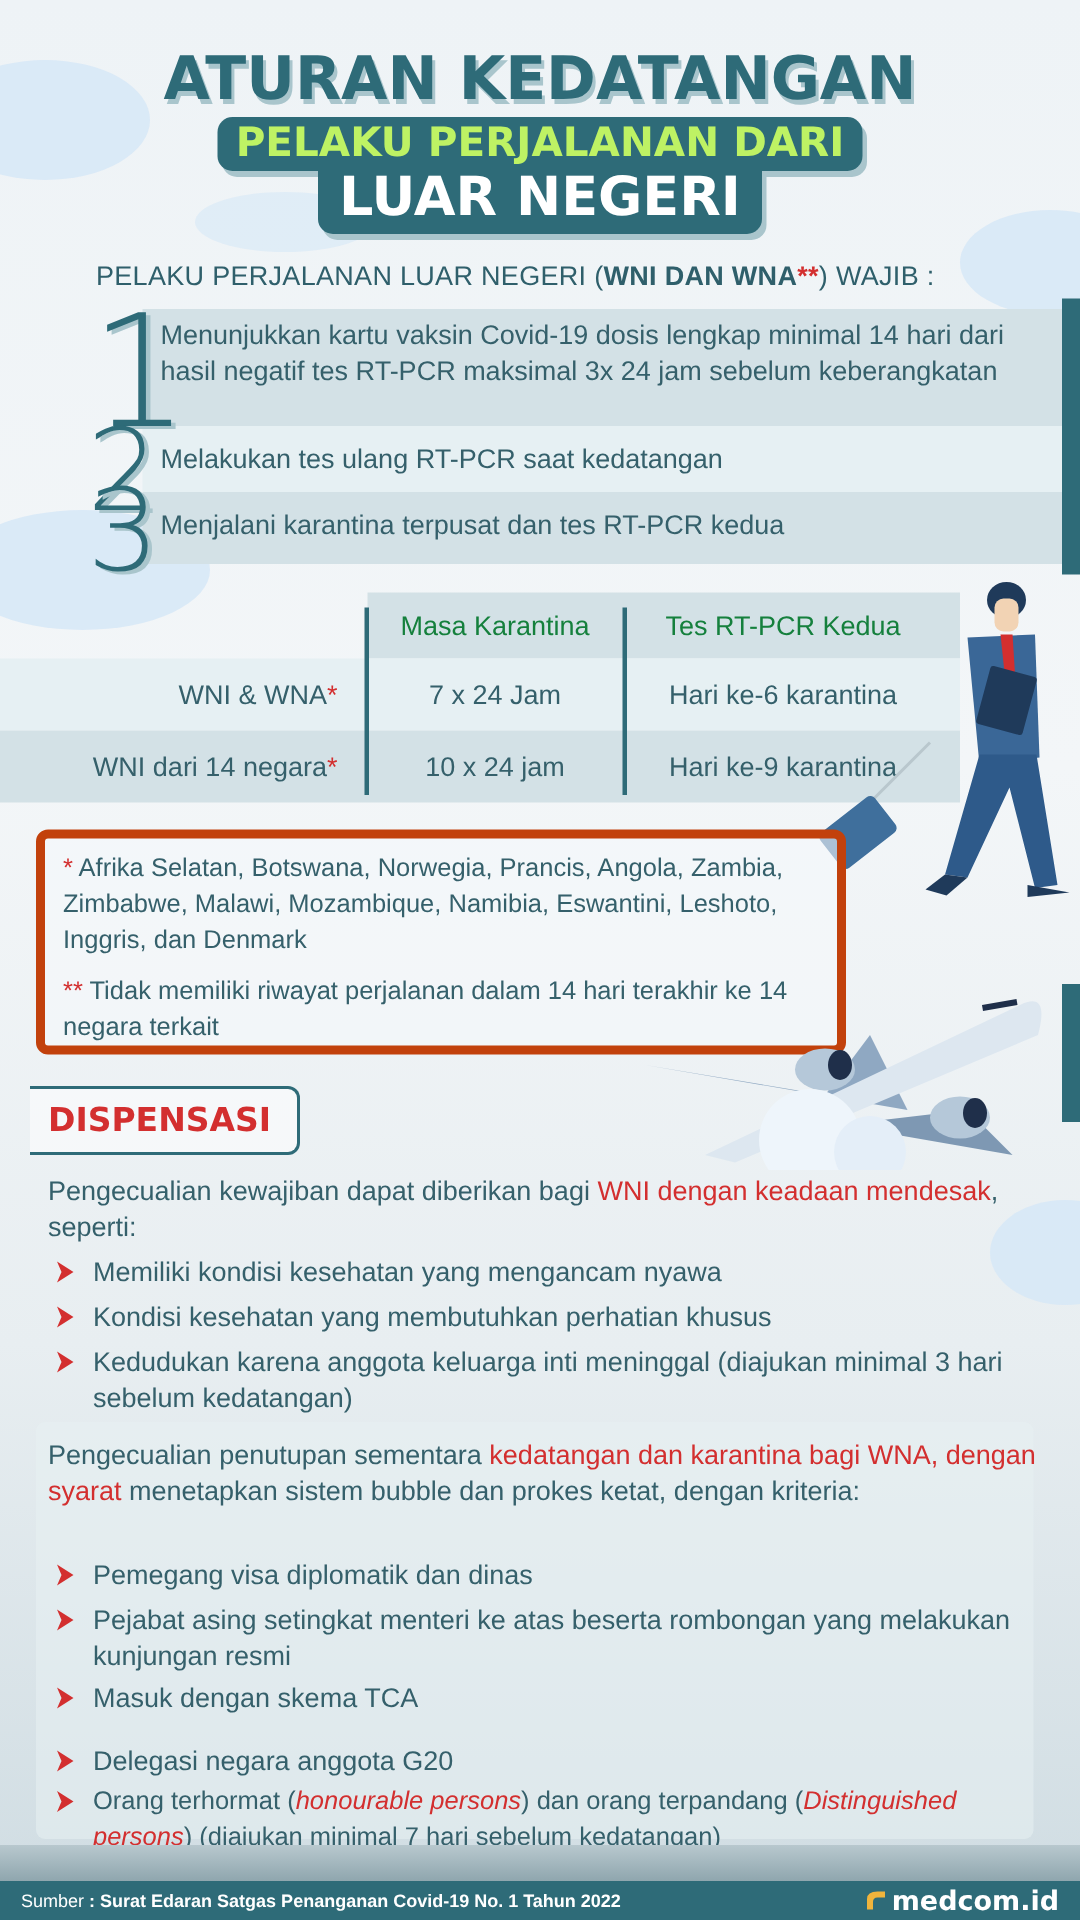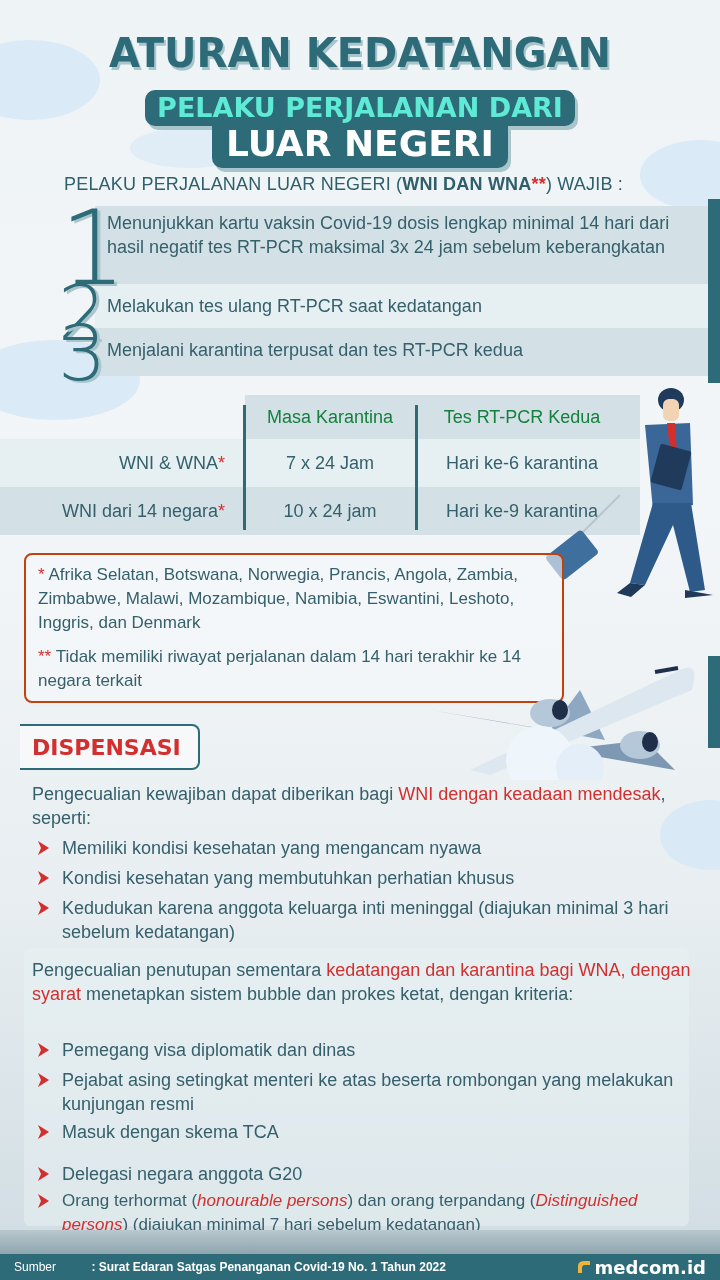--- a/index.html
+++ b/index.html
@@ -11,23 +11,23 @@
     position: relative;
   }
   .cloud { position: absolute; background: #d6e8f7; border-radius: 50%; opacity: .85; }
   
   .title-wrap { position: absolute; top: 30px; left: 0; width: 720px; text-align: center; }
   .title-main {
     font-family: "DejaVu Sans", sans-serif; font-weight: 900; font-size: 40px; letter-spacing: 0px;
     color: #2e6b78; text-shadow: 2px 3px 0 #a9c5cc; line-height: 46px;
   }
   .title-pill {
-    display: inline-block; background: #2e6b78; color: #5eead4; border-radius: 10px;
+    display: inline-block; background: #2e6b78; color: #bef264; border-radius: 10px;
     font-family: "DejaVu Sans", sans-serif; font-weight: 800; font-size: 27px; padding: 2px 12px;
-    margin-top: 14px; line-height: 32px; box-shadow: 3px 4px 0 #a9c5cc;
+    margin-top: 2px; line-height: 32px; box-shadow: 3px 4px 0 #a9c5cc;
   }
   .title-pill2 {
     display: inline-block; background: #2e6b78; color: #fff; border-radius: 0 0 10px 10px;
     font-family: "DejaVu Sans", sans-serif; font-weight: 900; font-size: 36px; padding: 0 14px 4px;
     line-height: 40px; box-shadow: 3px 4px 0 #a9c5cc; margin-top: -2px;
   }
   
   .intro { position: absolute; top: 174px; left: 64px; font-size: 18px; color: #2f5f6b; letter-spacing: .2px; }
   .intro b { font-weight: 700; }
   .red { color: #d32f2f; }
@@ -49,21 +49,21 @@
   .tbl-r2 { background: #d3e1e6; }
   .cell { position: absolute; top: 0; height: 100%; display: flex; align-items: center; font-size: 18px; color: #35606b; }
   .c0 { left: 0; width: 243px; justify-content: flex-end; padding-right: 18px; }
   .c1 { left: 245px; width: 170px; justify-content: center; }
   .c2 { left: 417px; width: 210px; justify-content: center; }
   .th { color: #15803d; }
   .vline { position: absolute; top: 405px; width: 3px; height: 125px; background: #2e6b78; }
   
   .notes {
     position: absolute; top: 553px; left: 24px; width: 540px; height: 150px;
-    border: 2px solid #c2410c; border-radius: 8px; padding: 8px 12px; font-size: 17px; line-height: 24px; color: #35606b;
+    border: 6px solid #c2410c; border-radius: 8px; padding: 8px 12px; font-size: 17px; line-height: 24px; color: #35606b;
     background: rgba(245,249,251,.6);
   }
   .notes p { margin-bottom: 10px; }
   .right-accent2 { position: absolute; left: 708px; top: 656px; width: 12px; height: 92px; background: #2e6b78; }
   
   .disp-badge {
     position: absolute; top: 724px; left: 20px; width: 180px; height: 46px; border: 2px solid #2e6b78;
     border-radius: 0 8px 8px 0; border-left: none; display: flex; align-items: center; padding-left: 12px;
     font-family: "DejaVu Sans", sans-serif; font-weight: 900; font-size: 22px; color: #d32f2f; background: rgba(255,255,255,.5);
   }
@@ -71,21 +71,21 @@
   .bullets { position: absolute; left: 36px; width: 660px; list-style: none; }
   .bullets li { position: relative; padding-left: 26px; font-size: 18px; line-height: 24px; color: #35606b; }
   .chev { position: absolute; left: 0; top: 4px; width: 14px; height: 16px; color: #d32f2f; font-weight: 900; font-size: 18px; line-height: 16px; }
   .chev svg { display: block; }
   .panel { position: absolute; left: 24px; top: 948px; width: 665px; height: 278px; background: rgba(232,240,243,.55); border-radius: 6px; }
   
   .footer {
     position: absolute; left: 0; top: 1254px; width: 720px; height: 26px; background: #2e6b78;
     display: flex; align-items: center; justify-content: space-between; padding: 0 14px; color: #fff; font-size: 12px;
   }
-  .footer b { font-weight: 700; margin-left: 32px; }
+  .footer b { font-weight: 700; }
   .logo { font-family: "DejaVu Sans", sans-serif; font-weight: 900; font-size: 18px; color: #fff; display: flex; align-items: center; gap: 3px; justify-content: space-between; }
   .ground { position: absolute; left: 0; top: 1230px; width: 720px; height: 24px; background: linear-gradient(180deg,#b8c8ce,#8fa6ae); }
   .illus { position: absolute; }
 </style>
 </head>
 <body>
 
 <div class="cloud" style="left:-40px;top:40px;width:140px;height:80px;"></div>
 <div class="cloud" style="left:130px;top:128px;width:120px;height:40px;opacity:.6"></div>
 <div class="cloud" style="left:640px;top:140px;width:120px;height:70px;"></div>

